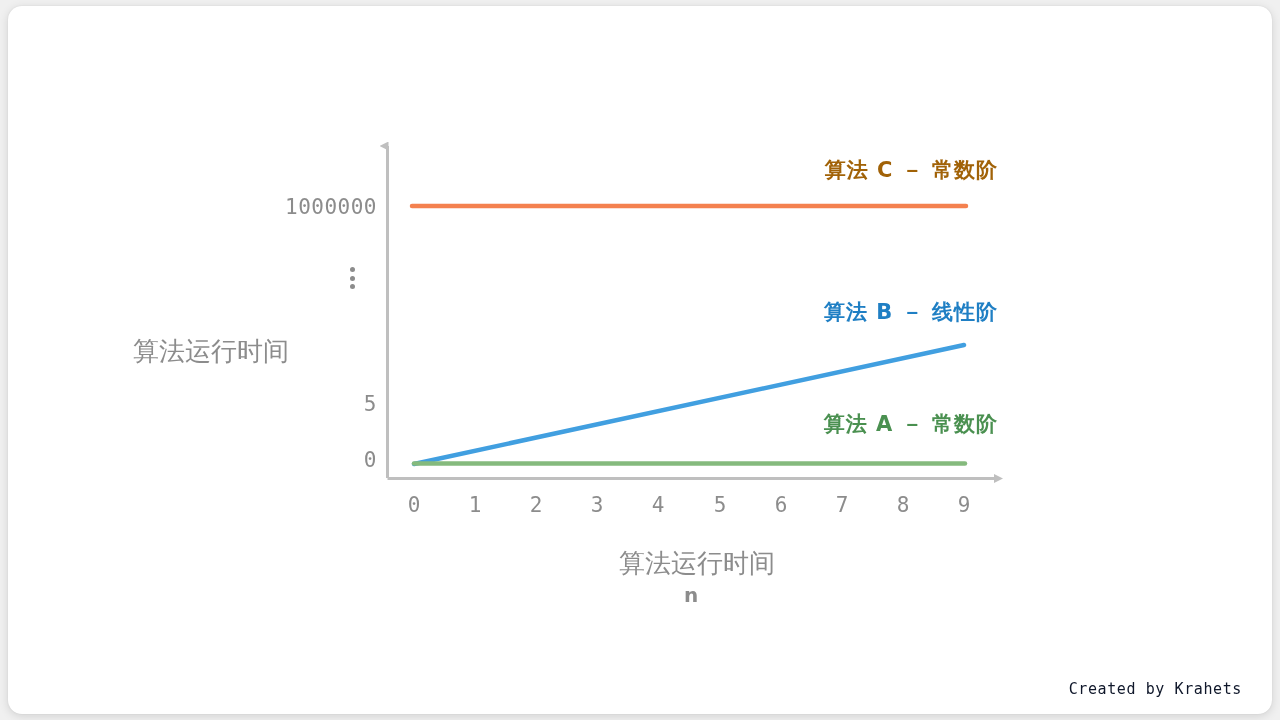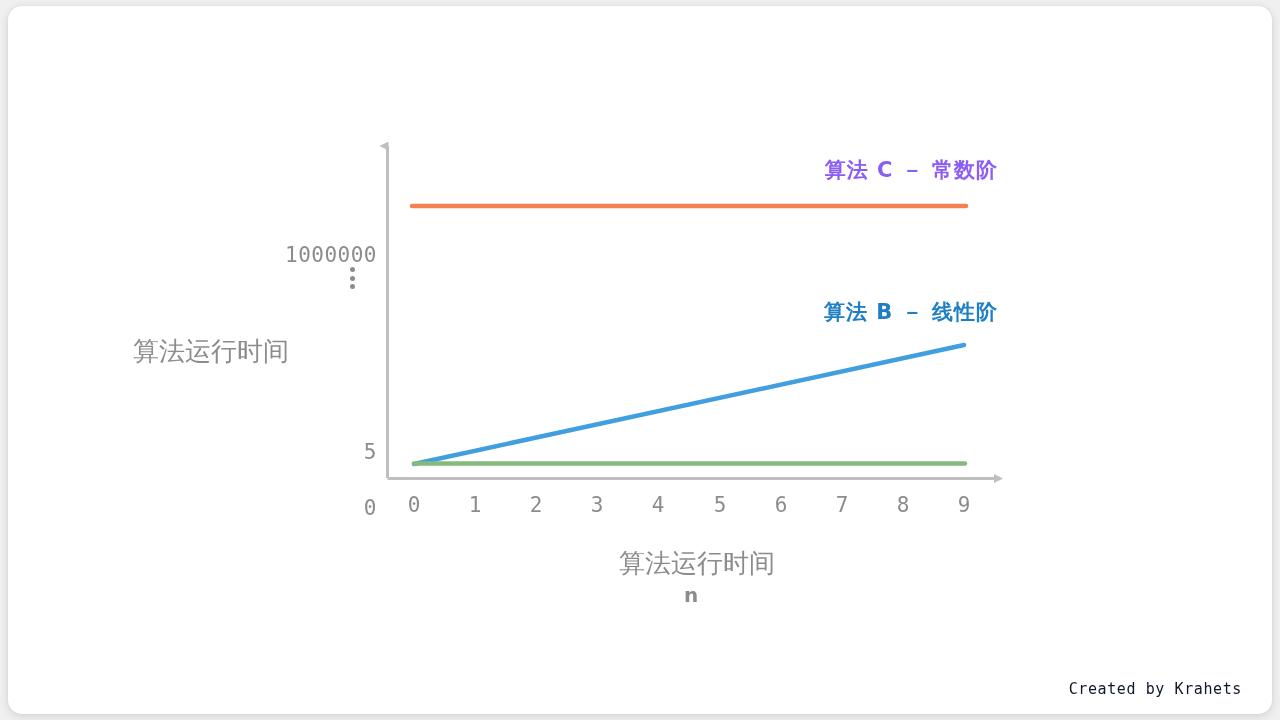--- a/index.html
+++ b/index.html
@@ -34,21 +34,20 @@
 
   
   .ytick {
     position: absolute;
     text-align: right;
     color: #8c8c8c;
     font-family: "DejaVu Sans Mono", monospace;
     font-size: 21px;
     letter-spacing: 0.5px;
     white-space: nowrap;
-    margin-top: 48px;
   }
   .xtick {
     position: absolute;
     text-align: center;
     color: #8c8c8c;
     font-family: "DejaVu Sans Mono", monospace;
     font-size: 21px;
     white-space: nowrap;
   }
   .axis-title {
@@ -149,19 +148,20 @@
   <div class="xtick" style="left:761px; top:493px; width:40px;">6</div>
   <div class="xtick" style="left:822px; top:493px; width:40px;">7</div>
   <div class="xtick" style="left:883px; top:493px; width:40px;">8</div>
   <div class="xtick" style="left:944px; top:493px; width:40px;">9</div>
 
   <div class="axis-title" style="left:133px; top:334px;">算法运行时间</div>
 
   <div class="axis-title" style="left:619px; top:546px;">算法运行时间</div>
   <div class="axis-title-sub" style="left:620px; top:583px; width:142px;">n</div>
 
-  <div class="legend-label" style="right:282px; top:156px; width:420px; color:#8b5cf6;">算法 C － 常数阶</div>
+  <div class="legend-label" style="right:282px; top:156px; width:420px; color:#a16207;">算法 C － 常数阶</div>
 
   <div class="legend-label" style="right:282px; top:298px; width:420px; color:#1f7fc4;">算法 B － 线性阶</div>
 
+  <div class="legend-label" style="right:282px; top:410px; width:420px; color:#4a9050;">算法 A － 常数阶</div>
 
   <div id="footer-credit">Created by Krahets</div>
 </div>
 
 </body></html>

